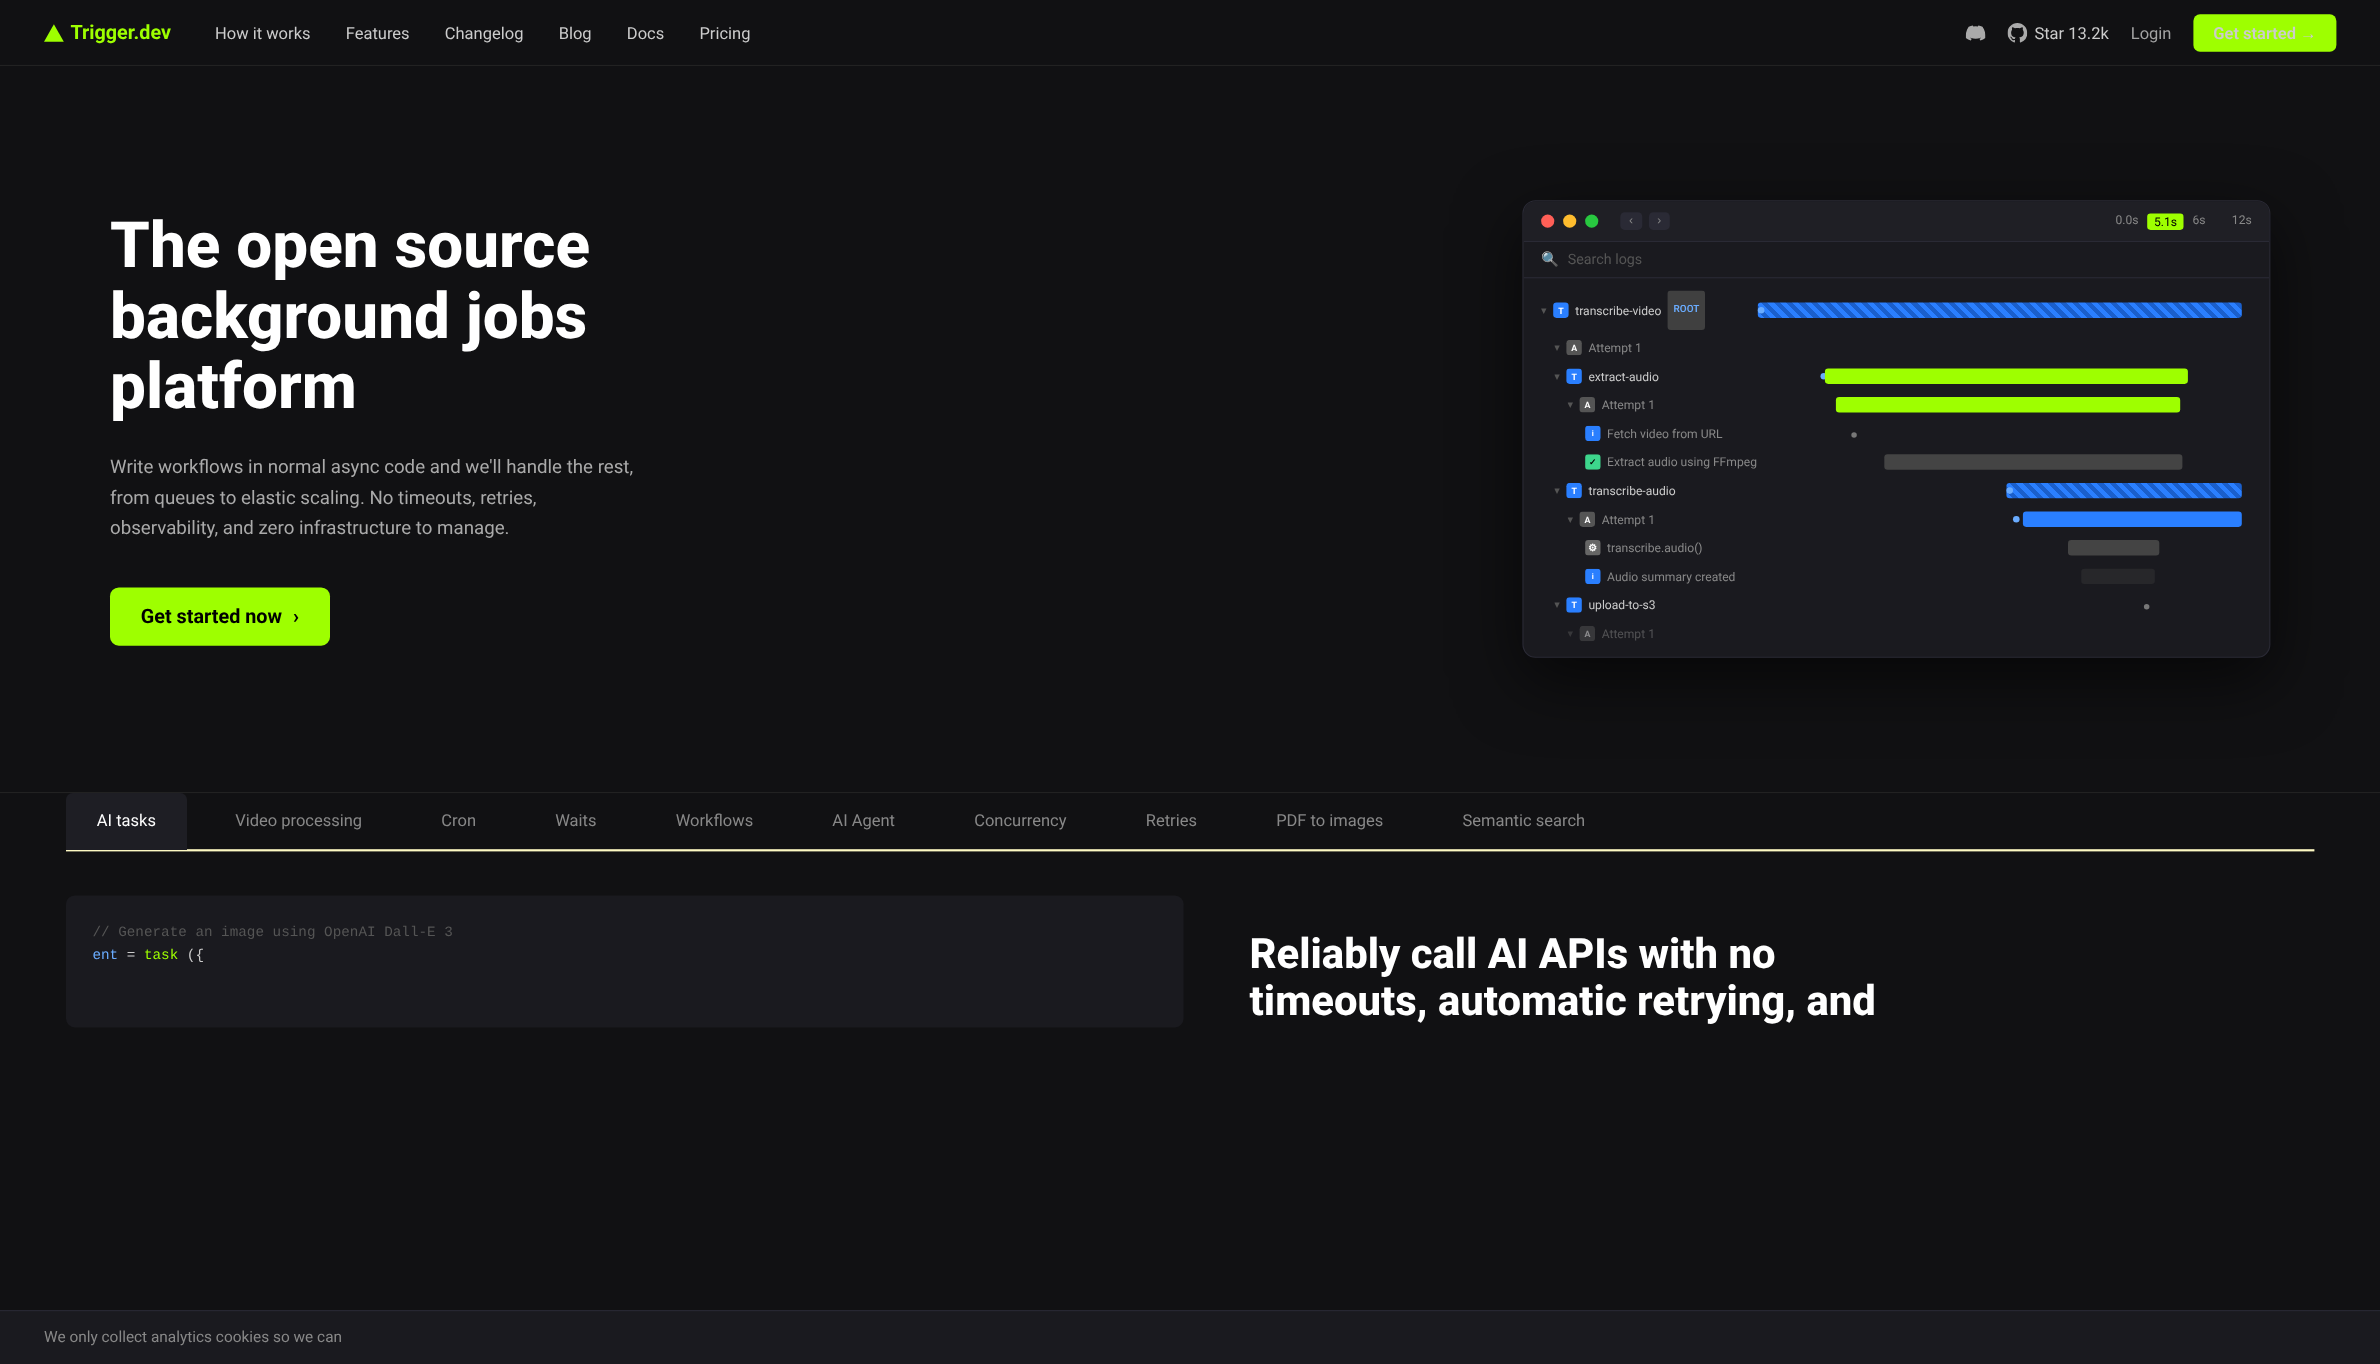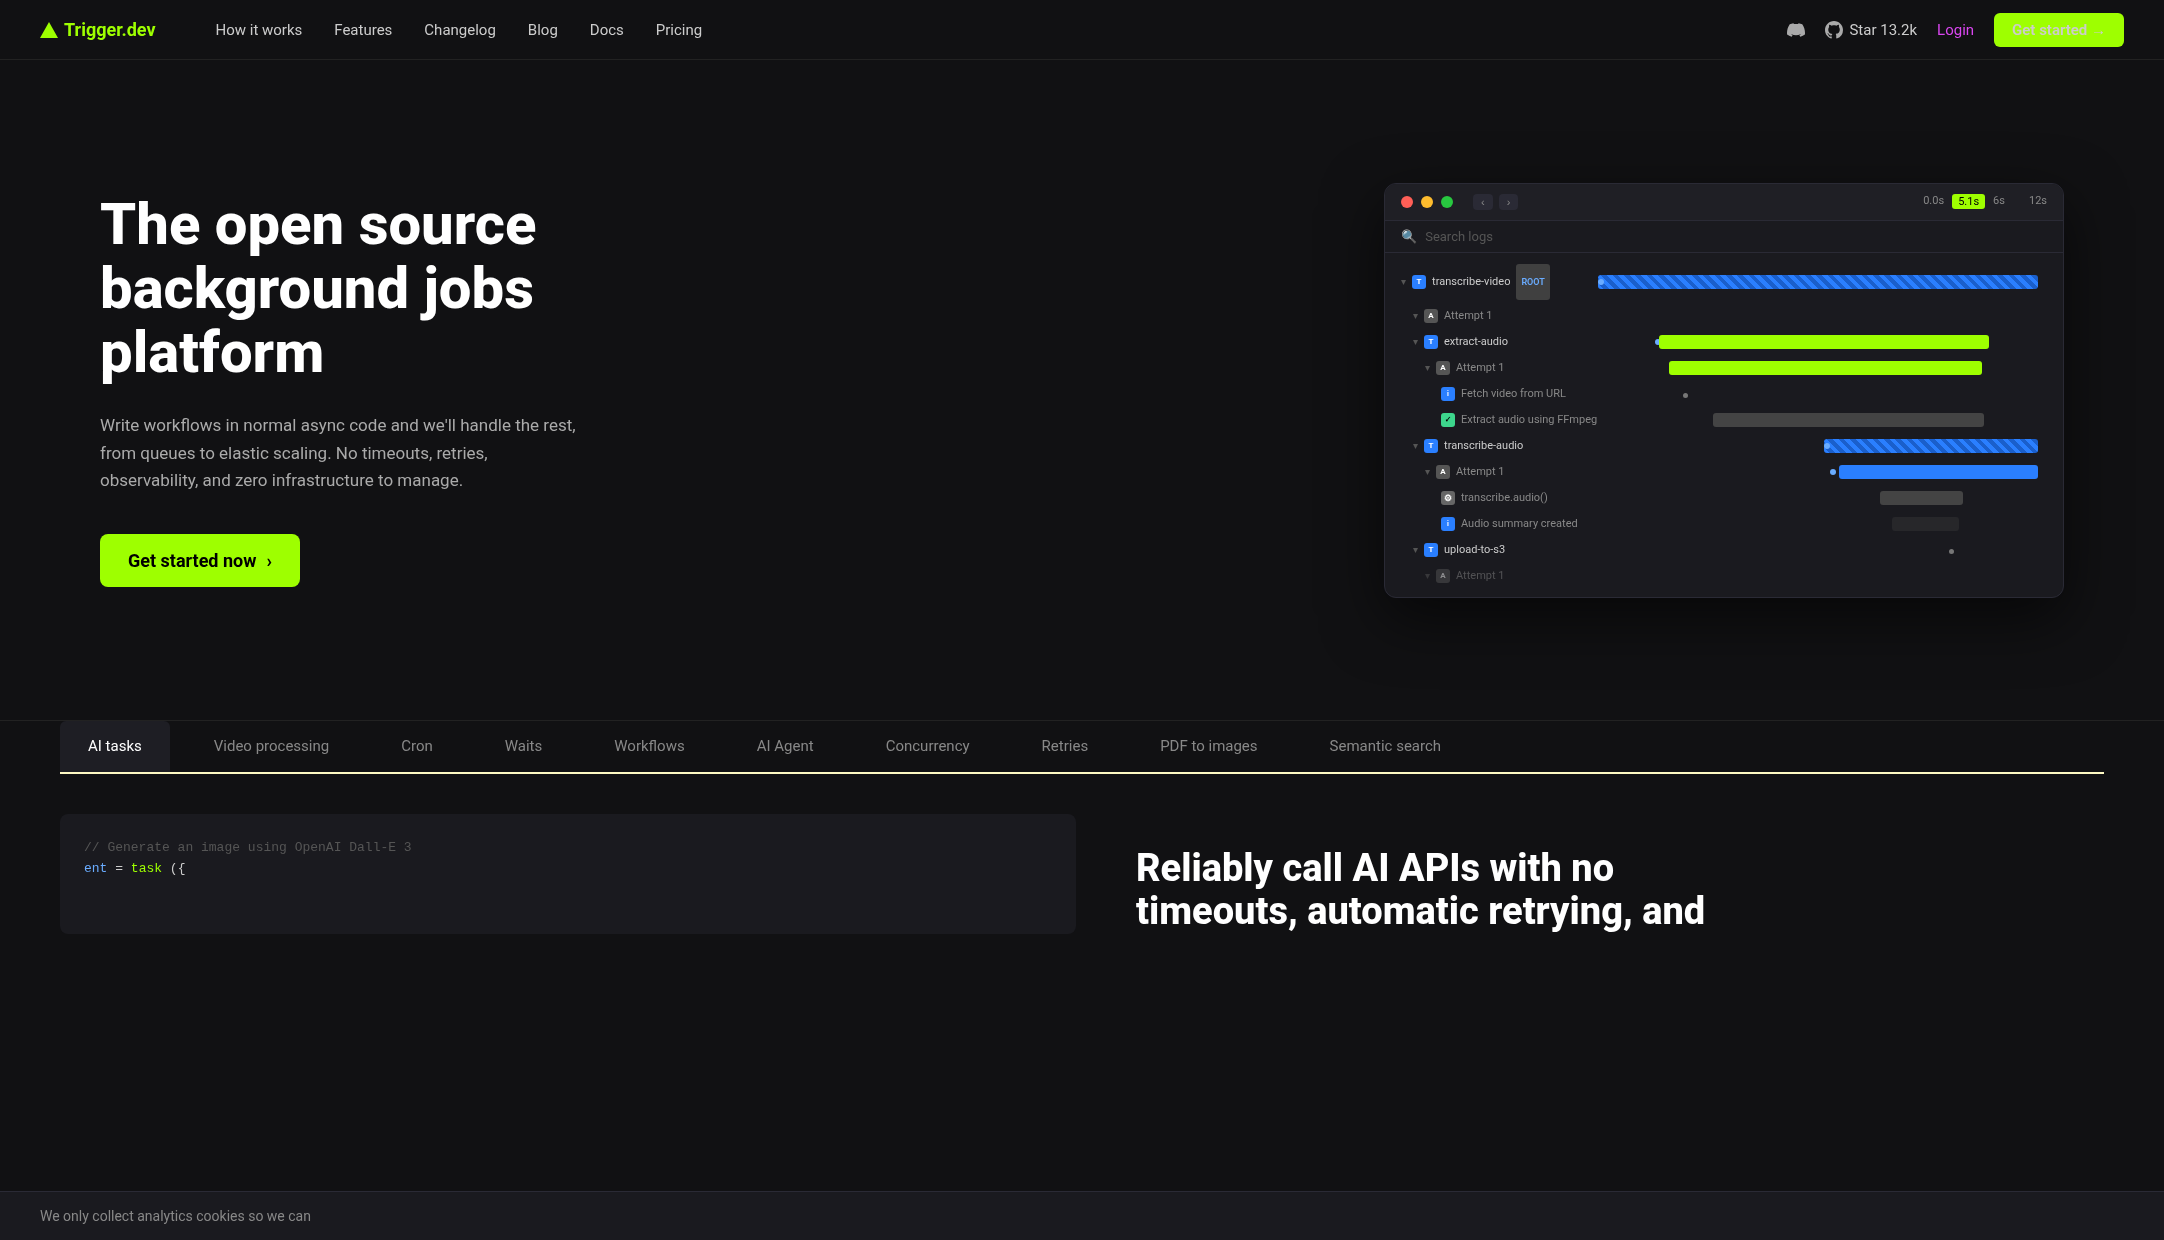--- a/index.html
+++ b/index.html
@@ -40,21 +40,20 @@
       font-size: 18px;
       font-weight: 700;
       color: #fff;
     }
     .logo-text span { color: #9eff00; }
     .nav-links {
       display: flex;
       gap: 32px;
       list-style: none;
       flex: 1;
-      margin-left: 20px;
     }
     .nav-links a {
       color: #ccc;
       text-decoration: none;
       font-size: 15px;
     }
     .nav-right {
       display: flex;
       align-items: center;
       gap: 20px;
@@ -355,21 +354,21 @@
       <svg width="18" height="18" viewBox="0 0 24 24" fill="#aaa">
           <path d="M20.317 4.37a19.791 19.791 0 0 0-4.885-1.515.074.074 0 0 0-.079.037c-.21.375-.444.864-.608 1.25a18.27 18.27 0 0 0-5.487 0 12.64 12.64 0 0 0-.617-1.25.077.077 0 0 0-.079-.037A19.736 19.736 0 0 0 3.677 4.37a.07.07 0 0 0-.032.027C.533 9.046-.32 13.58.099 18.057.1 18.08.114 18.1.132 18.11a19.9 19.9 0 0 0 5.993 3.03.078.078 0 0 0 .084-.028c.462-.63.874-1.295 1.226-1.994a.076.076 0 0 0-.041-.106 13.107 13.107 0 0 1-1.872-.892.077.077 0 0 1-.008-.128 10.2 10.2 0 0 0 .372-.292.074.074 0 0 1 .077-.01c3.928 1.793 8.18 1.793 12.062 0a.074.074 0 0 1 .078.01c.12.098.246.198.373.292a.077.077 0 0 1-.006.127 12.299 12.299 0 0 1-1.873.892.077.077 0 0 0-.041.107c.36.698.772 1.362 1.225 1.993a.076.076 0 0 0 .084.028 19.839 19.839 0 0 0 6.002-3.03.077.077 0 0 0 .032-.054c.5-5.177-.838-9.674-3.549-13.66a.061.061 0 0 0-.031-.03z"></path>
         </svg>
     </a>
     <a class="github-icon" href="#">
       <svg width="18" height="18" viewBox="0 0 24 24" fill="#aaa">
           <path d="M12 0C5.37 0 0 5.37 0 12c0 5.31 3.435 9.795 8.205 11.385.6.105.825-.255.825-.57 0-.285-.015-1.23-.015-2.235-3.015.555-3.795-.735-4.035-1.41-.135-.345-.72-1.41-1.23-1.695-.42-.225-1.02-.78-.015-.795.945-.015 1.62.87 1.845 1.23 1.08 1.815 2.805 1.305 3.495.99.105-.78.42-1.305.765-1.605-2.67-.3-5.46-1.335-5.46-5.925 0-1.305.465-2.385 1.23-3.225-.12-.3-.54-1.53.12-3.18 0 0 1.005-.315 3.3 1.23.96-.27 1.98-.405 3-.405s2.04.135 3 .405c2.295-1.56 3.3-1.23 3.3-1.23.66 1.65.24 2.88.12 3.18.765.84 1.23 1.905 1.23 3.225 0 4.605-2.805 5.625-5.475 5.925.435.375.81 1.095.81 2.22 0 1.605-.015 2.895-.015 3.3 0 .315.225.69.825.57A12.02 12.02 0 0 0 24 12c0-6.63-5.37-12-12-12z"></path>
         </svg>
       <span>Star 13.2k</span>
     </a>
-    <a href="#" style="color:#d946ef;text-decoration:none;font-size:15px;">Login</a>
+    <a href="#" style="color:#a3a3a3;text-decoration:none;font-size:15px;">Login</a>
     <a class="get-started-nav" href="#">Get started →</a>
   </div>
 </nav>
 
 <section class="hero">
   <div class="hero-left">
     <h1 class="hero-title">The open source background jobs platform</h1>
     <p class="hero-subtitle">Write workflows in normal async code and we'll handle the rest, from queues to elastic scaling. No timeouts, retries, observability, and zero infrastructure to manage.</p>
     <a class="cta-button" href="#">
       <span>Get started now</span>

